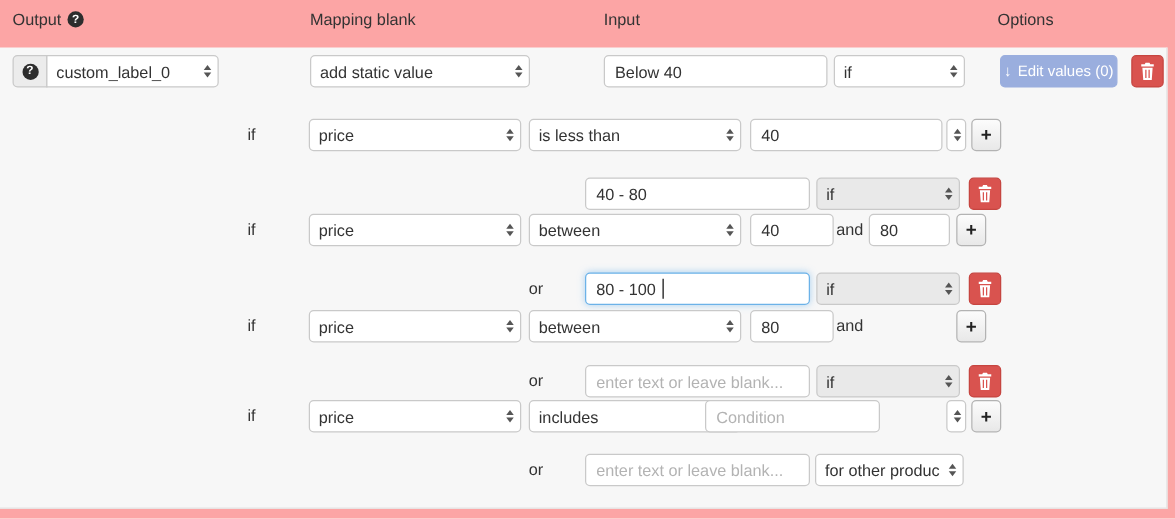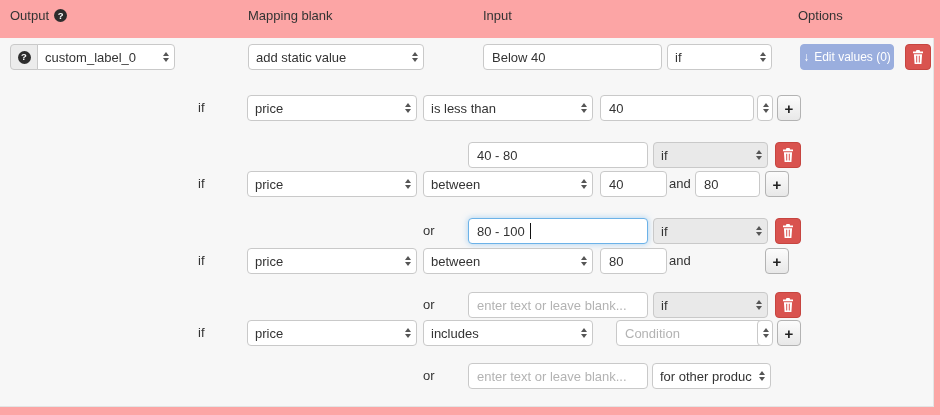--- a/index.html
+++ b/index.html
@@ -229,21 +229,21 @@
         <i class="d"></i>
       </span>
   </span>
   <span class="sel" style="left:423px;top:320px;width:170px;">
     <select><option>includes</option></select>
     <span class="arr">
         <i class="u"></i>
         <i class="d"></i>
       </span>
   </span>
-  <span class="inwrap" style="left:616px;top:320px;width:154px;">
+  <span class="inwrap" style="left:564px;top:320px;width:140px;">
     <input class="inp" placeholder="Condition" style="">
   </span>
   <span class="sel slim" style="left:757px;top:320px;width:16px;">
     <select><option></option></select>
     <span class="arr">
         <i class="u"></i>
         <i class="d"></i>
       </span>
   </span>
   <button class="btn plus" style="left:777px;top:320px;">+</button>

